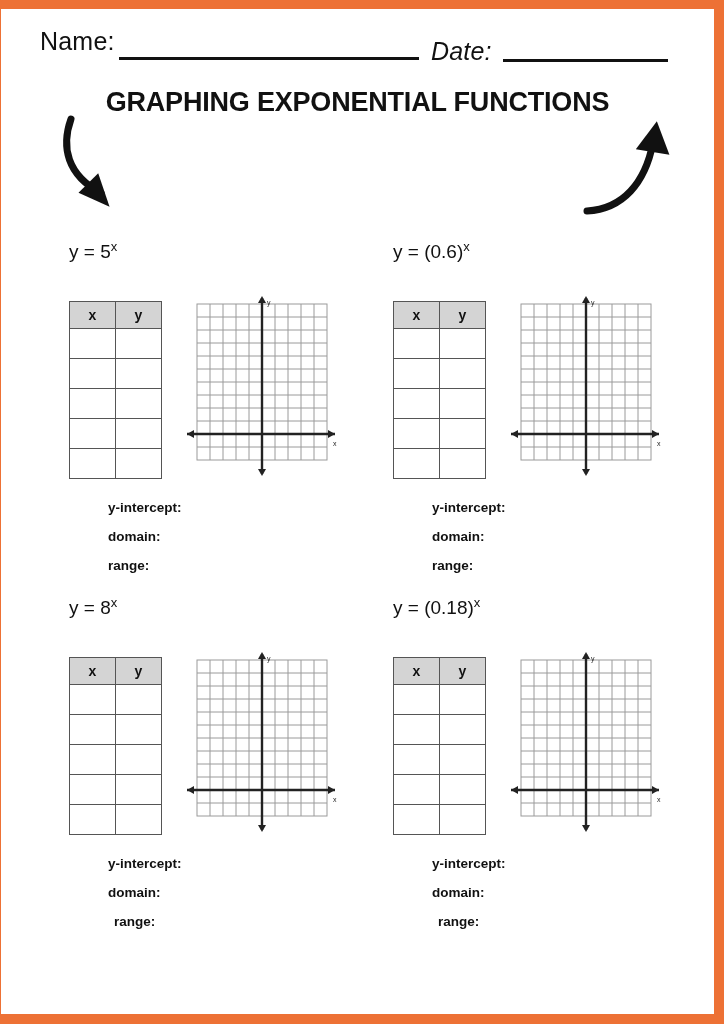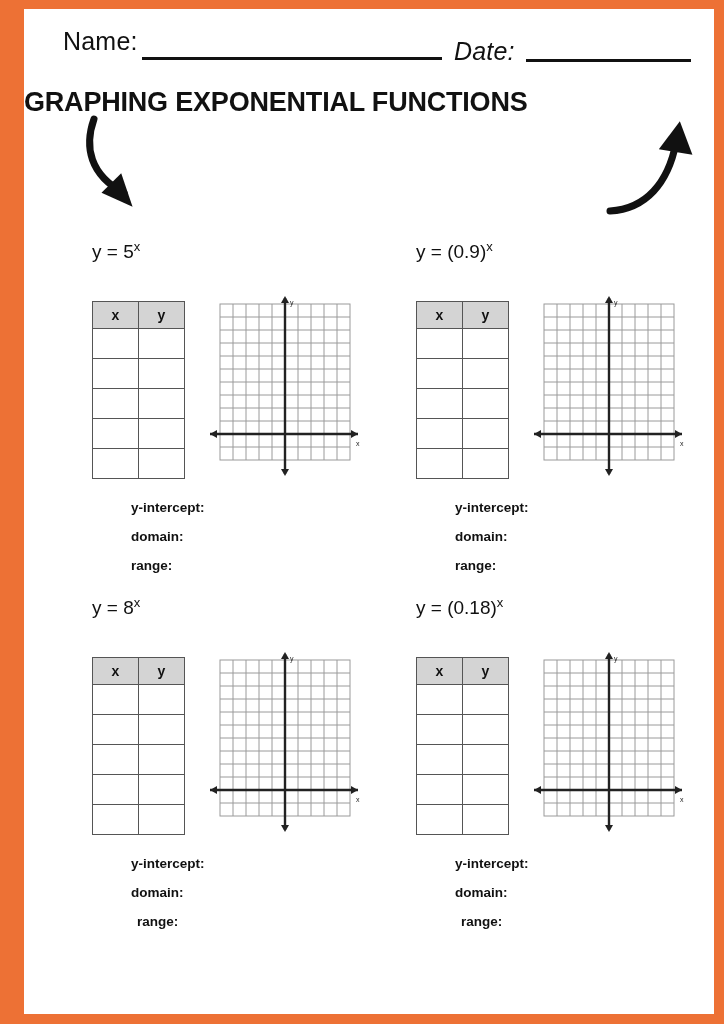--- a/index.html
+++ b/index.html
@@ -15,21 +15,21 @@
     overflow: hidden;
   }
 
   
   .page {
     position: relative;
     width: 724px;
     height: 1024px;
     box-sizing: border-box;
     background: #ed7135;
-    padding: 9px 10px 10px 24px;
+    padding: 9px 10px 10px 1px;
   }
   .sheet {
     position: relative;
     width: 100%;
     height: 100%;
     background: #ffffff;
     box-sizing: border-box;
   }
 
   
@@ -56,21 +56,21 @@
   }
   .nd-name-rule { left: 118px; top: 48px; width: 300px; }
   .nd-date-rule { left: 502px; top: 50px; width: 165px; }
 
   
   .title {
     position: absolute;
     left: 0;
     top: 78px;
     width: 100%;
-    text-align: left;
+    text-align: center;
     font-size: 27px;
     font-weight: bold;
     letter-spacing: -0.2px;
   }
 
   
   .arrow {
     position: absolute;
   }
   .arrow-left { left: 52px; top: 104px; }
@@ -232,21 +232,21 @@
 
       <div class="answers">
         <div>y-intercept:</div>
         <div>domain:</div>
         <div>range:</div>
       </div>
     </div>
 
     <div class="problem p2">
       <div class="fn">
-        <span>y = (0.9)</span><sup>x</sup>
+        <span>y = (0.6)</span><sup>x</sup>
       </div>
 
       <table class="xy-table">
         <tbody>
             <tr>
           <th>x</th>
           <th>y</th>
         </tr>
         <tr>
           <td></td>

